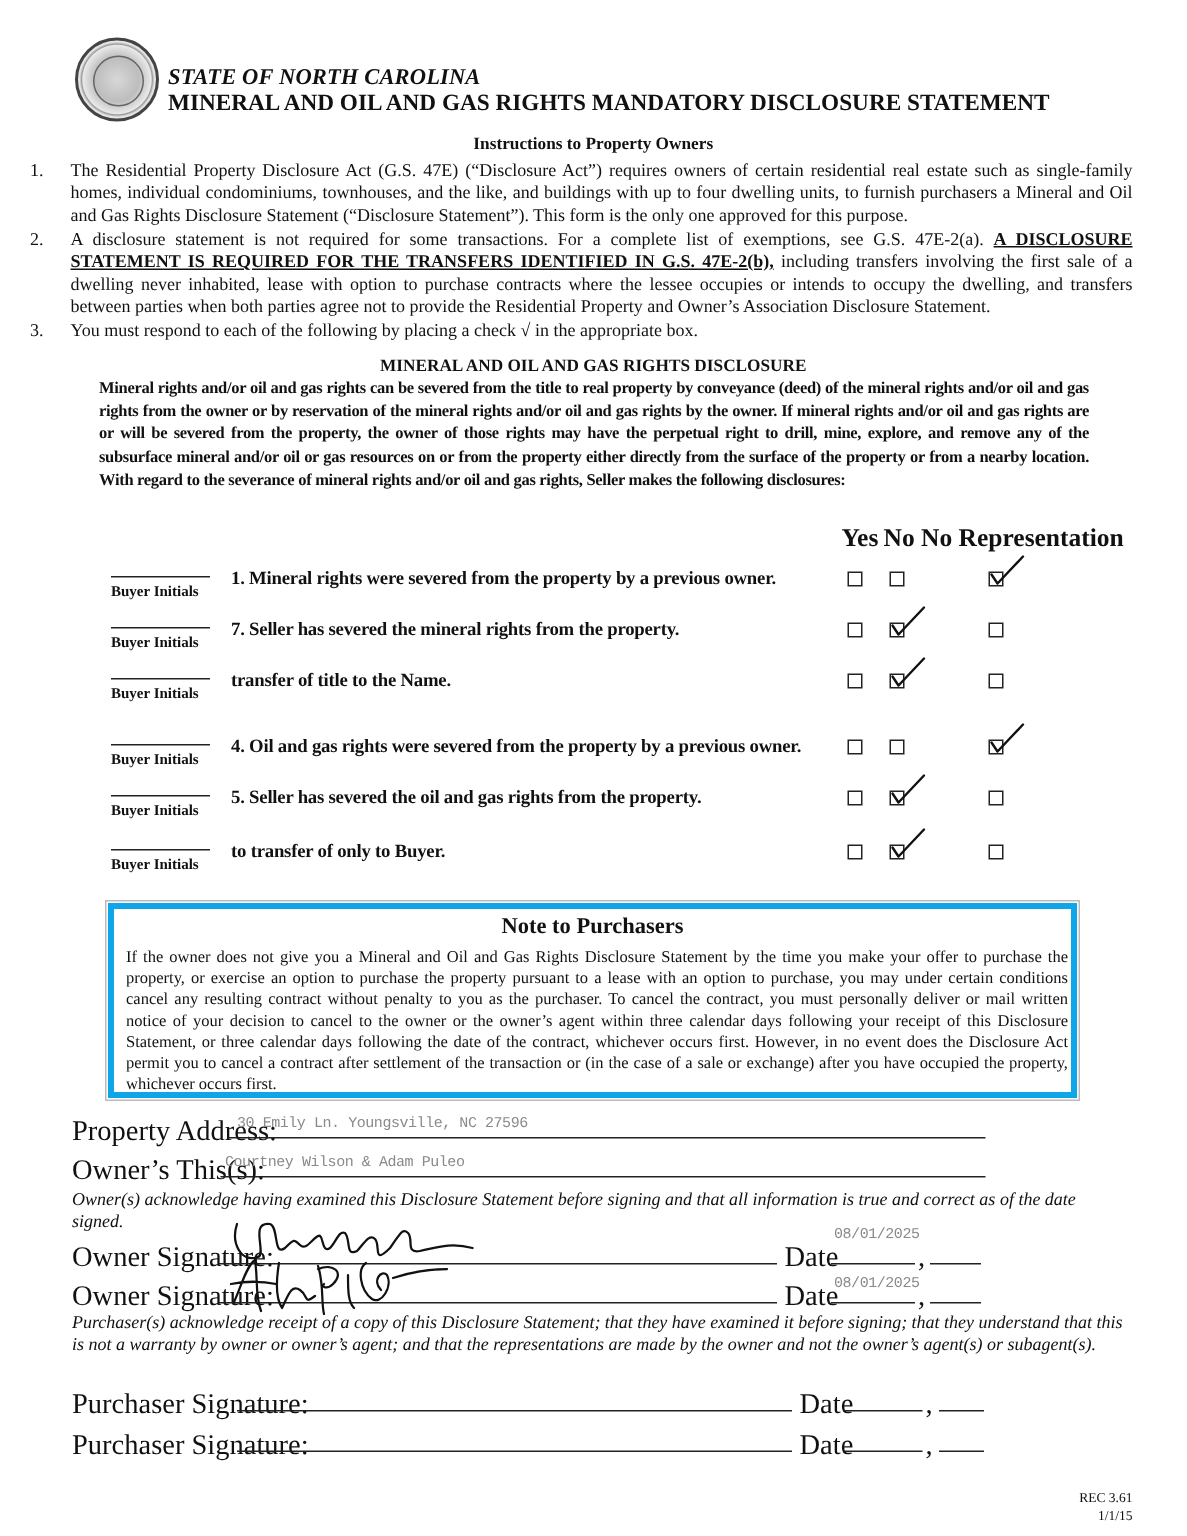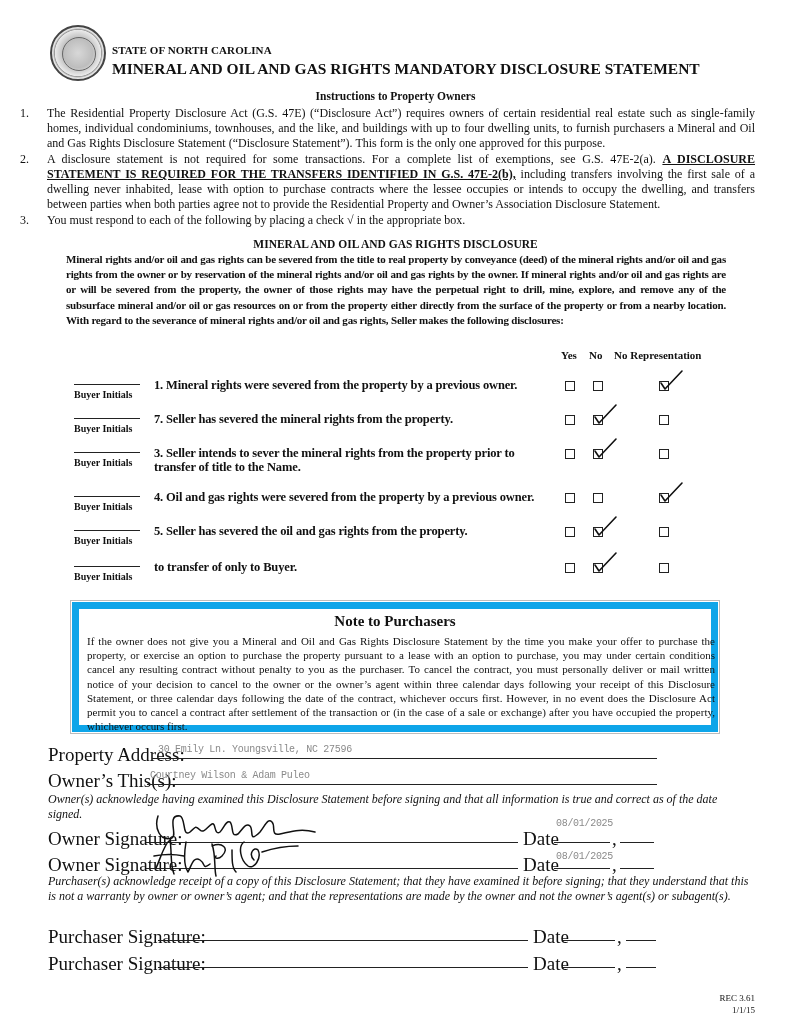--- a/index.html
+++ b/index.html
@@ -2,37 +2,37 @@
 <html><head>
 <meta charset="utf-8">
 <style>
   html, body { margin: 0; padding: 0; background: #ffffff; }
   body { width: 791px; height: 1024px; position: relative; overflow: hidden;
          font-family: "Liberation Serif", "DejaVu Serif", serif; color: #111; }
   .abs { position: absolute; }
   .seal { left: 50px; top: 25px; width: 56px; height: 56px; border-radius: 50%;
           border: 2px solid #444; background: radial-gradient(circle, #d8d8d8 0%, #bdbdbd 40%, #e9e9e9 62%, #9a9a9a 64%, #e6e6e6 68%, #c8c8c8 100%); box-sizing: border-box; }
   .seal .inner { position: absolute; left: 10px; top: 10px; width: 32px; height: 32px; border-radius: 50%; border: 1px solid #666; }
-  .title1 { left: 112px; top: 44px; font-size: 11px; font-weight: bold; letter-spacing: 0.1px; }
+  .title1 { left: 112px; top: 44px; font-size: 15px; font-weight: bold; letter-spacing: 0.1px; font-style: italic; }
   .title2 { left: 112px; top: 60px; font-size: 15.5px; font-weight: bold; }
   .instr-head { left: 0; width: 791px; top: 90px; text-align: center; font-size: 11.5px; font-weight: bold; }
   .list { left: 20px; top: 106px; width: 735px; font-size: 12px; line-height: 15px; }
   .li { position: relative; padding-left: 27px; margin-bottom: 1px; text-align: justify; }
   .li .num { position: absolute; left: 0; top: 0; }
   .ul { font-weight: bold; text-decoration: underline; }
   .disc-head { left: 0; width: 791px; top: 238px; text-align: center; font-size: 11.5px; font-weight: bold; }
   .disc-body { left: 66px; top: 252px; width: 660px; font-size: 11px; line-height: 15.2px; font-weight: bold; text-align: justify; letter-spacing: -0.2px; }
-  .col-h { top: 349px; font-size: 11px; font-weight: bold; text-align: center; }
+  .col-h { top: 349px; font-size: 17px; font-weight: bold; text-align: center; }
   .q-row { left: 74px; width: 700px; }
   .initials-line { position: absolute; left: 0; top: 0; width: 66px; border-top: 1px solid #222; }
   .initials-label { position: absolute; left: 0; top: 5px; font-size: 10px; font-weight: bold; white-space: nowrap; }
   .q-text { position: absolute; left: 80px; top: -6px; width: 400px; font-size: 12.5px; line-height: 14px; font-weight: bold; letter-spacing: -0.15px; }
   .cb { position: absolute; width: 10px; height: 10px; border: 1px solid #222; box-sizing: border-box; background: #fff; }
   .check { position: absolute; width: 26px; height: 24px; }
-  .note-box { left: 72px; top: 602px; width: 646px; height: 130px; border: 7px solid #0ea5e9; box-sizing: border-box; outline: 1px solid #bbb; outline-offset: 1px; }
+  .note-box { left: 72px; top: 602px; width: 646px; height: 130px; border: 4px solid #0ea5e9; box-sizing: border-box; outline: 1px solid #bbb; outline-offset: 1px; }
   .note-title { position: absolute; left: 0; top: 4px; width: 100%; text-align: center; font-size: 15px; font-weight: bold; }
   .note-body { position: absolute; left: 8px; top: 25px; width: 628px; font-size: 11px; line-height: 14.2px; text-align: justify; }
   .field-label { font-size: 19px; }
   .field-line { position: absolute; border-bottom: 1px solid #222; }
   .field-value { position: absolute; font-family: Liberation Mono, monospace; font-size: 10px; color: #8a8a8a; letter-spacing: -0.3px; }
   .italic { font-style: italic; font-size: 12px; line-height: 14.5px; }
   .footer { right: 36px; text-align: right; font-size: 9px; line-height: 12px; }
   svg path { fill: none; stroke: #111; stroke-linecap: round; stroke-linejoin: round; }
 </style>
 </head>
@@ -93,21 +93,20 @@
       <div class="cb" style="left: 519px; top: -3px;"></div>
       <svg class="check" width="26" height="24" style="left: 518px; top: -16px;">
         <path d="M3 15 L7 21 L24 3" stroke-width="1.6"></path>
       </svg>
       <div class="cb" style="left: 585px; top: -3px;"></div>
     </div>
     <div class="abs q-row" style="top: 452px;">
       <div class="initials-line"></div>
       <div class="initials-label">Buyer Initials</div>
       <div class="q-text">
-        <div>3. Seller intends to sever the mineral rights from the property prior to</div>
         <div>transfer of title to the Name.</div>
       </div>
       <div class="cb" style="left: 491px; top: -3px;"></div>
       <div class="cb" style="left: 519px; top: -3px;"></div>
       <svg class="check" width="26" height="24" style="left: 518px; top: -16px;">
         <path d="M3 15 L7 21 L24 3" stroke-width="1.6"></path>
       </svg>
       <div class="cb" style="left: 585px; top: -3px;"></div>
     </div>
     <div class="abs q-row" style="top: 496px;">

